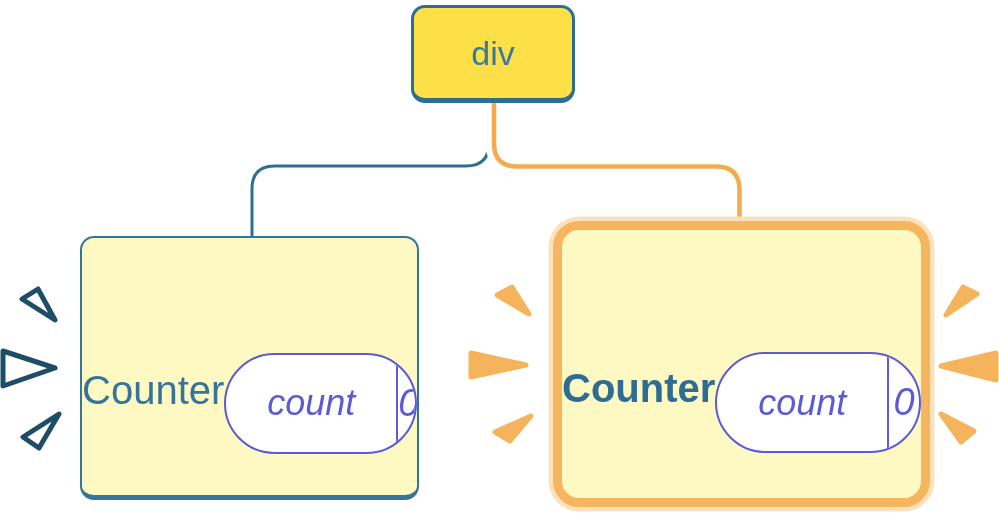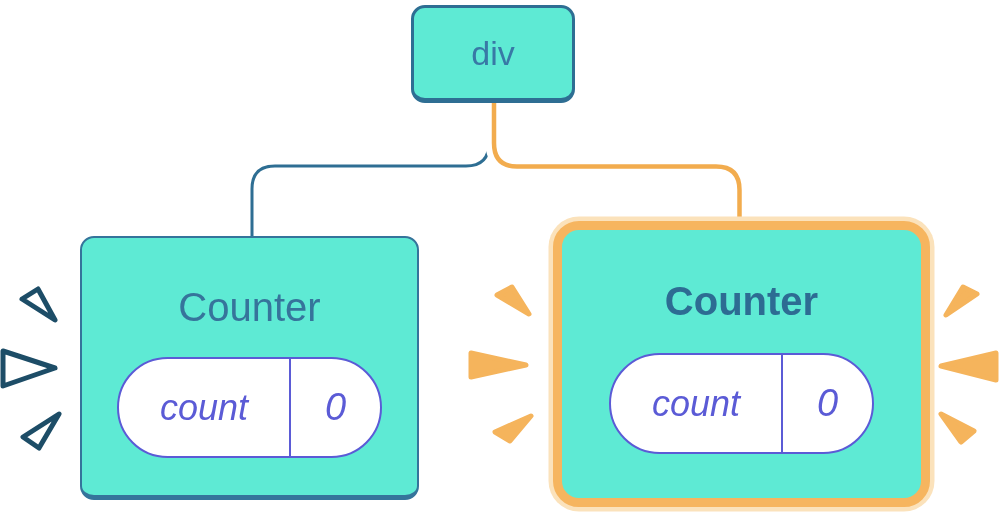--- a/index.html
+++ b/index.html
@@ -12,28 +12,28 @@
   html,body{margin:0;padding:0;}
   body{
     width:999px;height:515px;position:relative;overflow:hidden;
     background:var(--page-bg);
     font-family:"Liberation Sans","DejaVu Sans",sans-serif;
   }
   #stage{position:absolute;inset:0;}
   svg.overlay{position:absolute;left:0;top:0;}
   .node-box{
     position:absolute;left:411px;top:5px;width:164px;height:98px;
-    box-sizing:border-box;background:#5eead4;
+    box-sizing:border-box;background:#fde047;
     border:3px solid var(--node-border-blue);border-bottom-width:5px;
     border-radius:14px;display:flex;align-items:center;justify-content:center;
   }
   .node-box .node-label{font-size:34px;font-weight:500;color:var(--node-text-blue);}
   .card{
-    position:absolute;box-sizing:border-box;background:#5eead4;
-    display:flex;flex-direction:column;align-items:center;
+    position:absolute;box-sizing:border-box;background:#fef9c3;
+    display:flex;flex-direction:row;align-items:center;
   }
   .card.plain{
     left:80px;top:236px;width:339px;height:264px;
     border:2.5px solid var(--card-border-blue);border-bottom-width:5px;
     border-radius:14px;padding-top:46px;
   }
   .card.highlighted{
     left:553px;top:221px;width:377px;height:286px;
     border:9px solid var(--highlight-orange);
     border-radius:26px;

